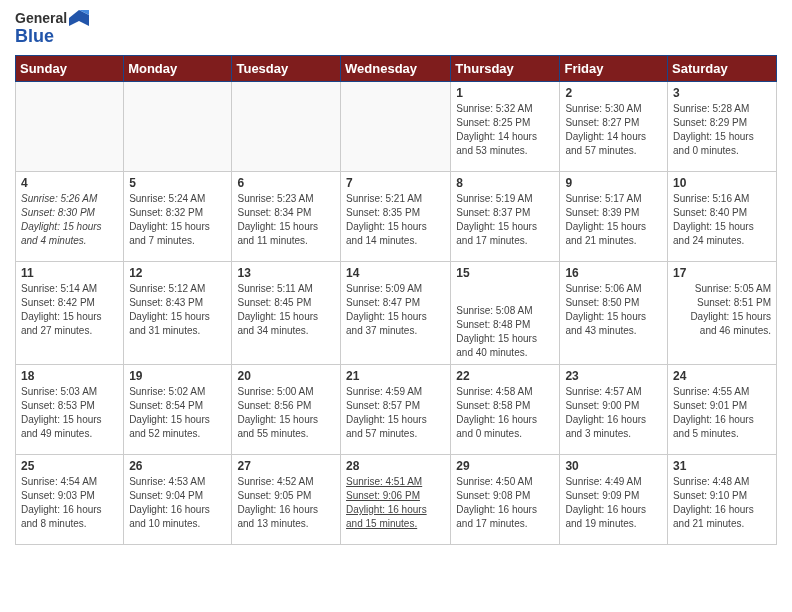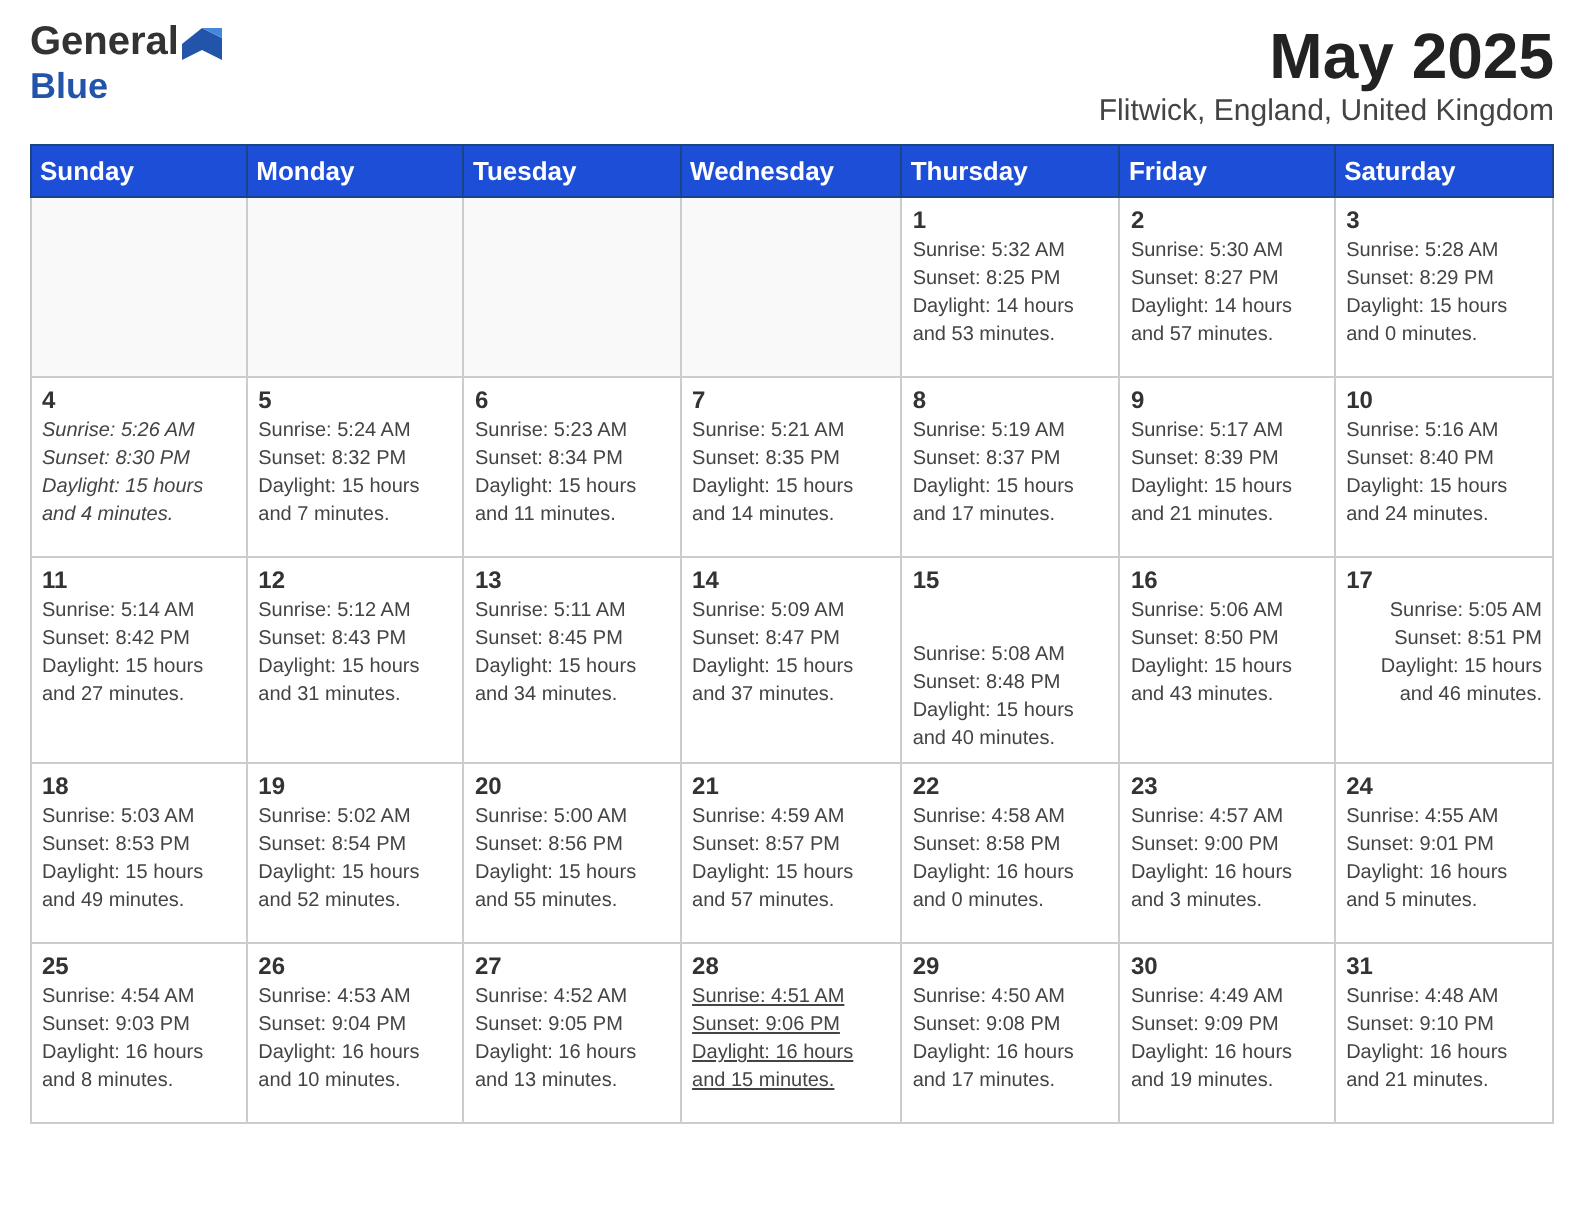--- a/index.html
+++ b/index.html
@@ -22,21 +22,21 @@
     .logo {
       display: flex;
       flex-direction: column;
       align-items: flex-start;
     }
     .logo-text {
       display: flex;
       align-items: center;
     }
     .logo-general {
-      font-size: 20px;
+      font-size: 14px;
       font-weight: bold;
       color: #333;
     }
     .logo-blue {
       font-size: 18px;
       font-weight: bold;
       color: #2255aa;
     }
     .logo-icon {
       width: 20px;
@@ -54,21 +54,21 @@
     .subtitle {
       font-size: 15px;
       color: #444;
     }
     .calendar {
       width: 100%;
       border-collapse: collapse;
       border: 1px solid #ccc;
     }
     .calendar th {
-      background: #1d4ed8;
+      background: #7f1d1d;
       color: #fff;
       font-size: 13px;
       font-weight: bold;
       padding: 5px 4px;
       text-align: left;
       border: 1px solid #1a4488;
     }
     .calendar td {
       width: 113px;
       vertical-align: top;
@@ -109,24 +109,20 @@
         <span class="logo-general">General</span>
         <svg class="logo-icon" viewBox="0 0 20 16" xmlns="http://www.w3.org/2000/svg">
           <polygon points="0,8 10,0 20,5 20,16 10,11 0,16" fill="#2255aa"></polygon>
           <polygon points="10,0 20,5 20,0" fill="#4488dd"></polygon>
         </svg>
       </div>
       <div>
         <span class="logo-blue">Blue</span>
       </div>
     </div>
-    <div class="title-block">
-      <div class="main-title">May 2025</div>
-      <div class="subtitle">Flitwick, England, United Kingdom</div>
-    </div>
   </div>
 
   <table class="calendar">
     <thead>
       <tr>
       <th>Sunday</th>
           <th>Monday</th>
           <th>Tuesday</th>
           <th>Wednesday</th>
           <th>Thursday</th>

